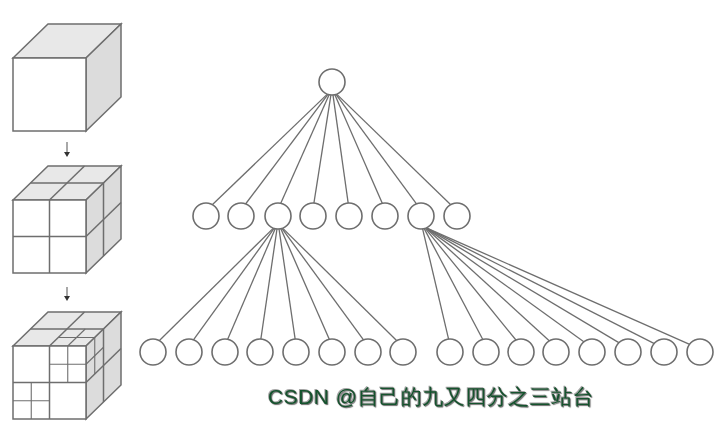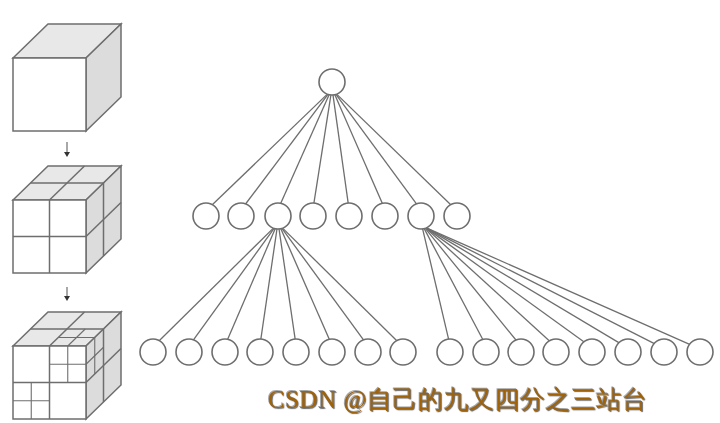--- a/index.html
+++ b/index.html
@@ -1,22 +1,22 @@
 <!DOCTYPE html>
 <html><head>
   <meta charset="utf-8">
   <style>
     html, body { margin: 0; padding: 0; background: #ffffff; }
     body { width: 720px; height: 423px; overflow: hidden; position: relative;
            font-family: "DejaVu Sans", sans-serif; }
     #canvas { position: absolute; left: 0; top: 0; width: 720px; height: 423px; }
-    .watermark { position: absolute; left: 268px; top: 383px; font-size: 25px;
-                 color: #a16207; letter-spacing: 0.5px; white-space: nowrap;
+    .watermark { position: absolute; left: 268px; top: 383px; font-size: 21px;
+                 color: #14532d; letter-spacing: 0.5px; white-space: nowrap;
                  text-shadow: 0 0 1px #777, 1px 1px 1px #666, -1px -1px 0 #aaa;
-                 font-family: Liberation Serif, serif; }
+                 font-family: Liberation Sans, sans-serif; }
   </style>
 </head>
 <body>
 
 <svg id="canvas" width="720" height="423" viewBox="0 0 720 423" xmlns="http://www.w3.org/2000/svg">
   <g id="cubes">
       <g>
         <polygon points="13,58 48,24 121,24 86,58" fill="#e8e8e8" stroke="#6e6e6e" stroke-width="1.5"></polygon>
         <polygon points="86,58 121,24 121,97 86,131" fill="#dcdcdc" stroke="#6e6e6e" stroke-width="1.5"></polygon>
         <rect x="13" y="58" width="73" height="73" fill="#ffffff" stroke="#6e6e6e" stroke-width="1.5"></rect>

